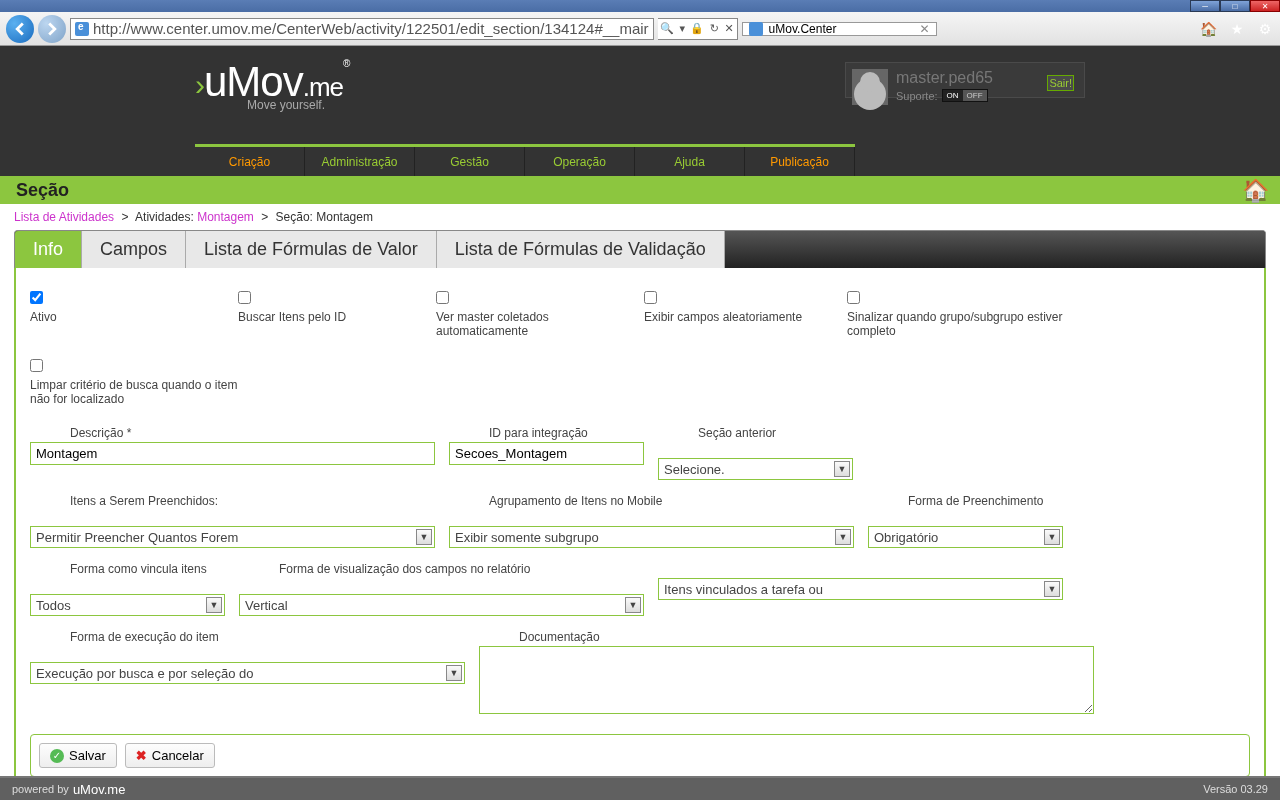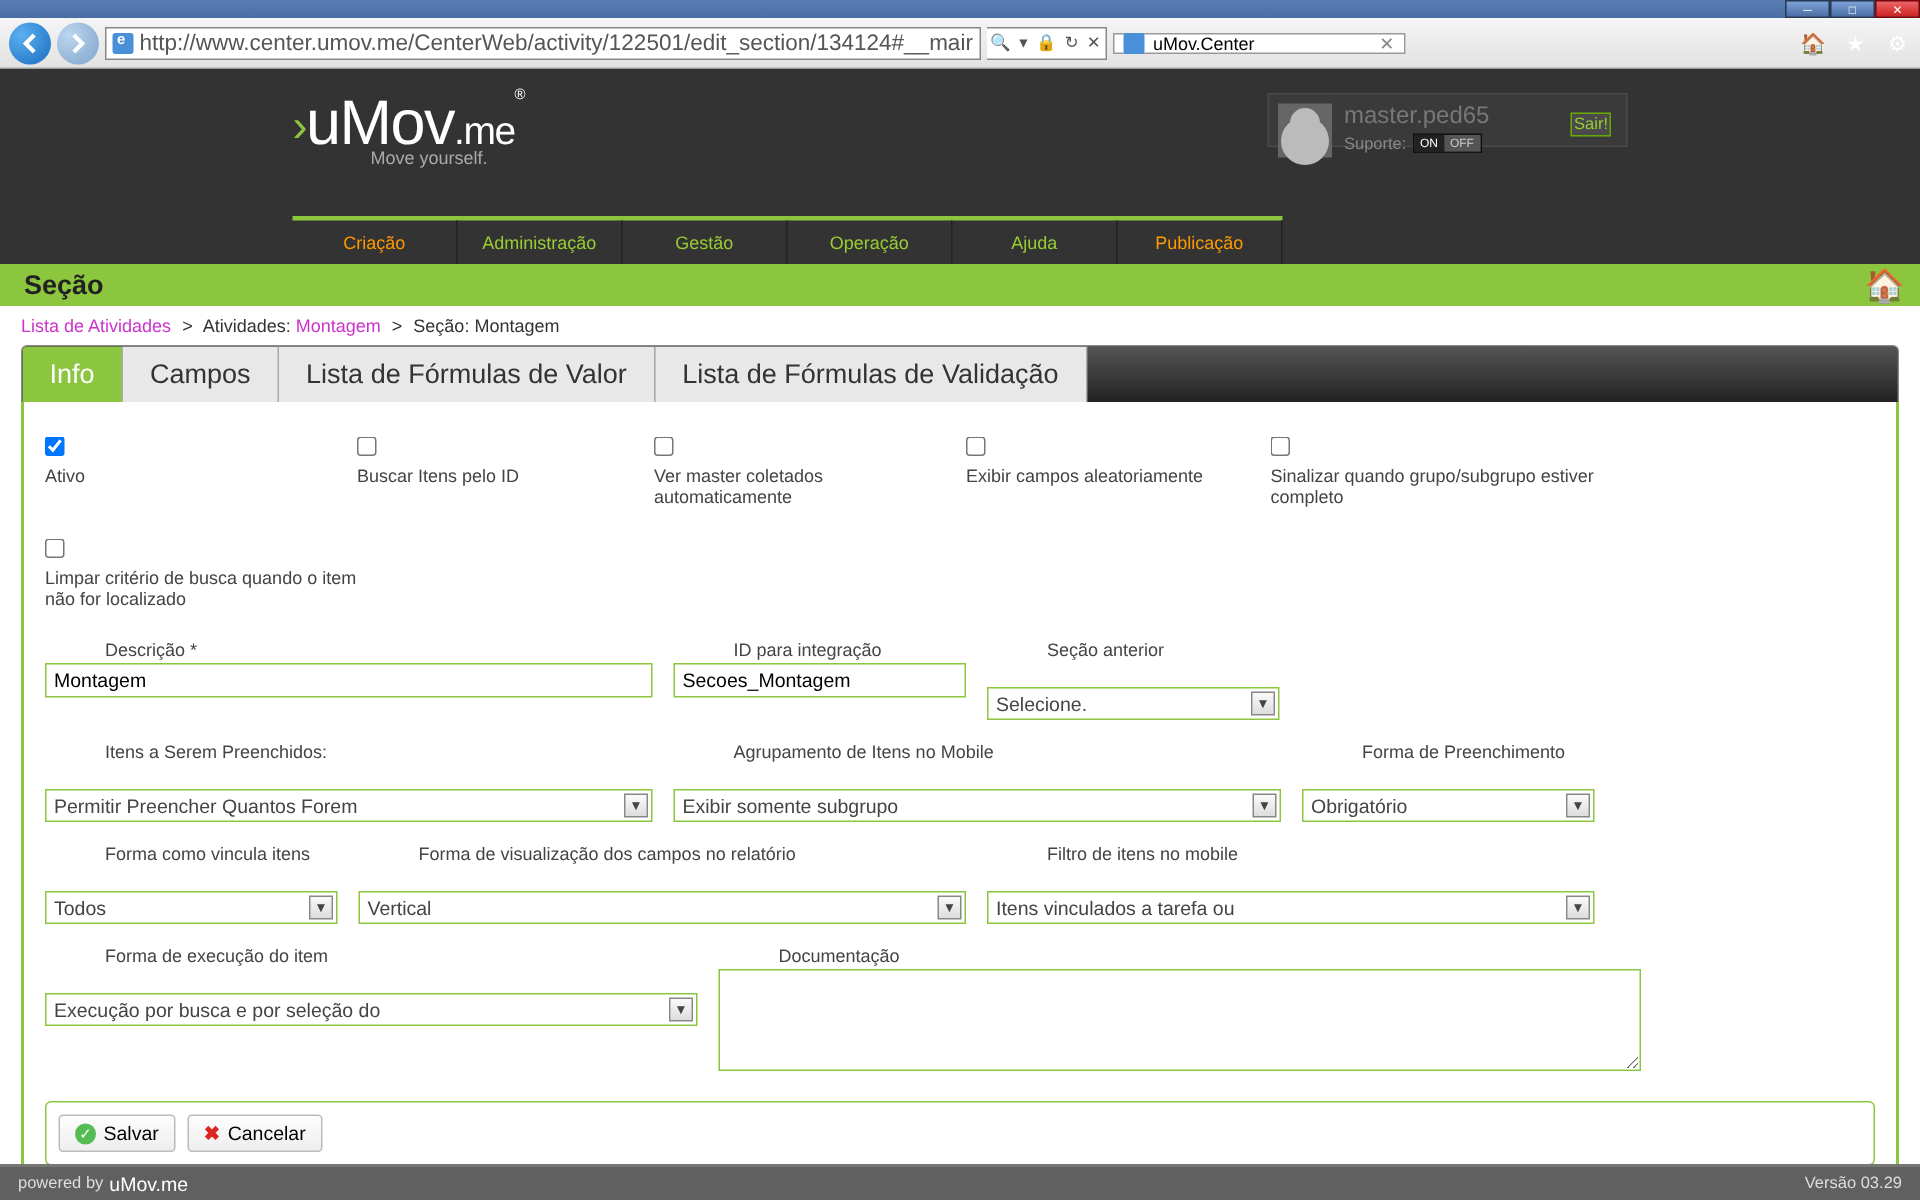--- a/index.html
+++ b/index.html
@@ -255,21 +255,20 @@
           </div>
       </div>
       <div class="fld" style="width:405px">
         <label>Forma de visualização dos campos no relatório</label>
         <div class="select-like">
             <span>Vertical</span>
             <span class="arrow">▼</span>
           </div>
       </div>
       <div class="fld" style="width:405px">
-        <label>Filtro de itens no mobile</label>
         <div class="select-like">
             <span>Itens vinculados a tarefa ou</span>
             <span class="arrow">▼</span>
           </div>
       </div>
 
       <div class="fld" style="width:435px">
         <label>Forma de execução do item</label>
         <div class="select-like">
             <span>Execução por busca e por seleção do</span>

